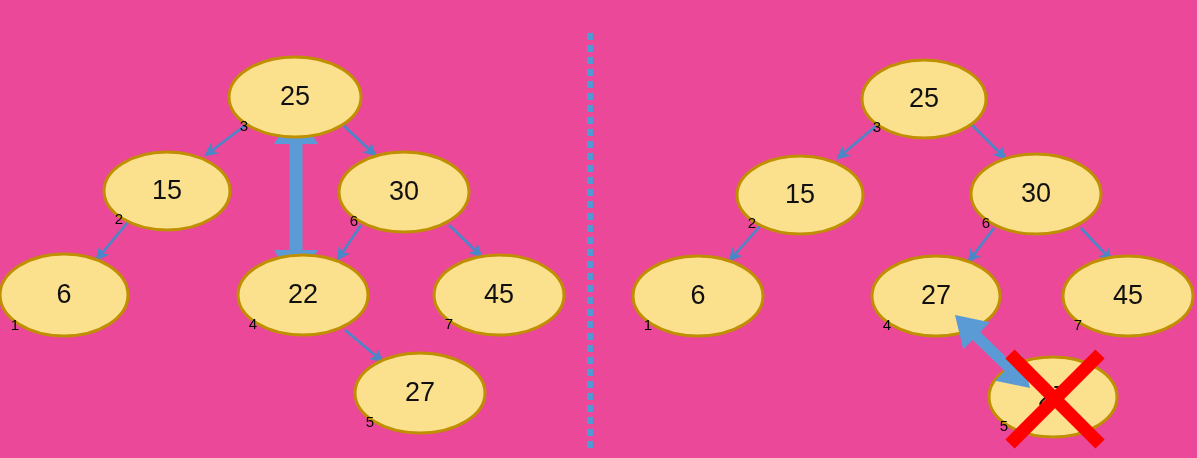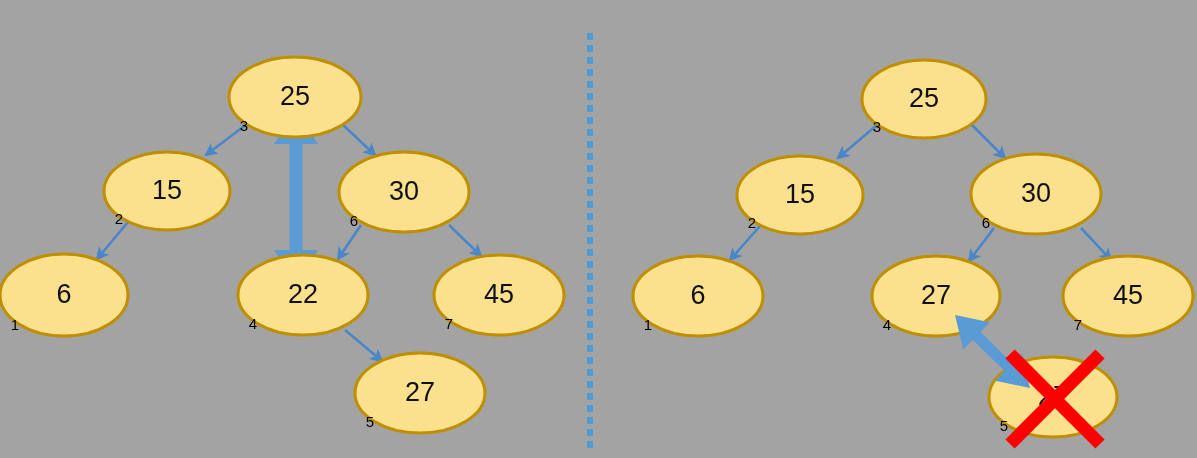--- a/index.html
+++ b/index.html
@@ -10,21 +10,21 @@
   body {
     width: 1197px;
     height: 458px;
     overflow: hidden;
     font-family: "Liberation Sans", sans-serif;
   }
   #stage {
     position: relative;
     width: 1197px;
     height: 458px;
-    background: #a3a3a3;
+    background: #ec4899;
   }
   svg.layer {
     position: absolute;
     left: 0;
     top: 0;
     width: 1197px;
     height: 458px;
     overflow: visible;
   }
   .node-ellipse {

